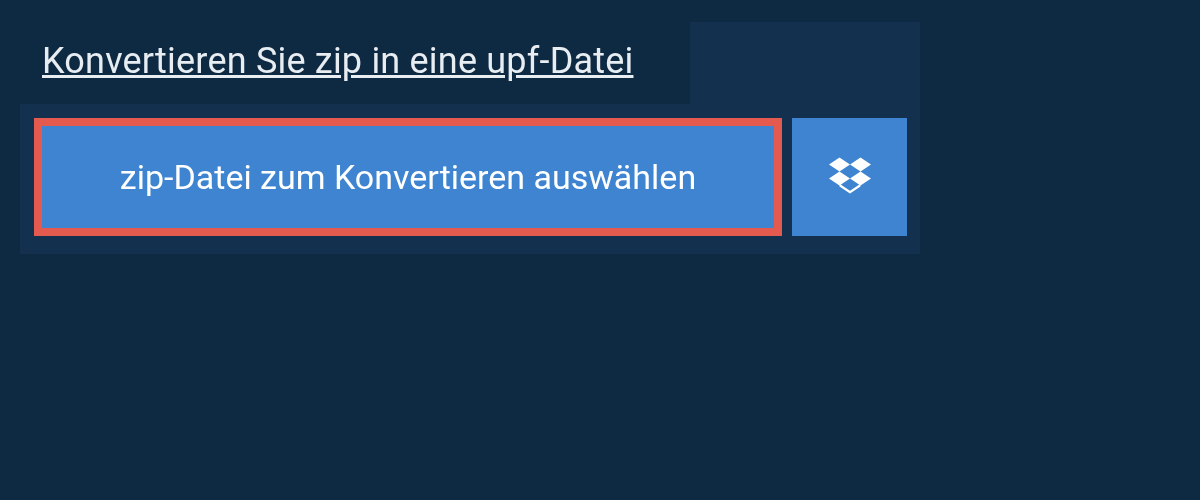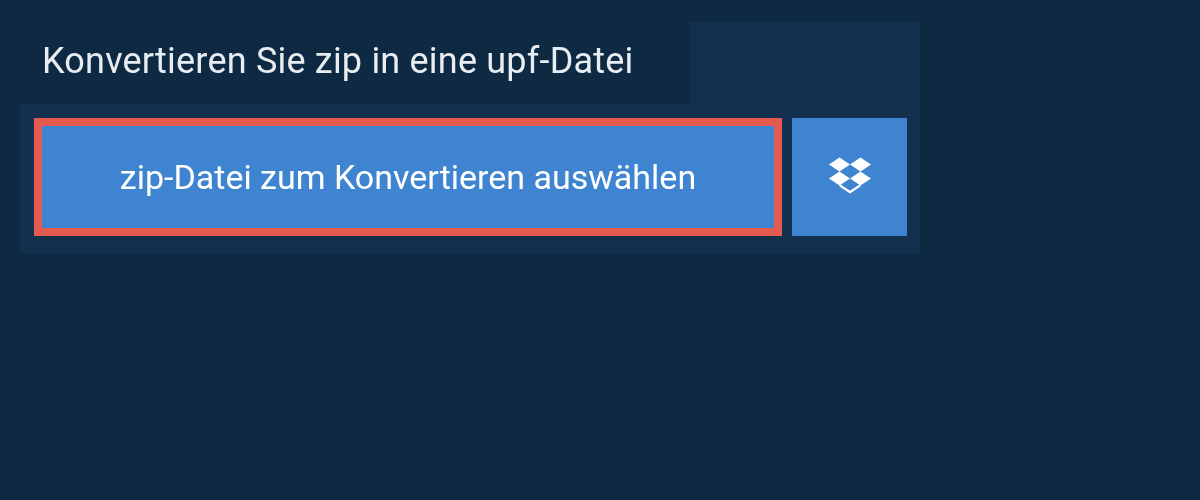--- a/index.html
+++ b/index.html
@@ -22,20 +22,21 @@
     .heading-bar {
       background: #0e2a42;
       padding: 18px 22px 22px 22px;
       width: 670px;
     }
     .heading-text {
       color: #e8edf2;
       font-size: 36px;
       font-weight: 400;
       letter-spacing: 0.2px;
+      text-decoration: underline;
     }
     .button-row {
       display: flex;
       gap: 10px;
       padding: 14px 14px 18px 14px;
       align-items: stretch;
     }
     .choose-file-button {
       flex: 0 0 auto;
       width: 748px;

